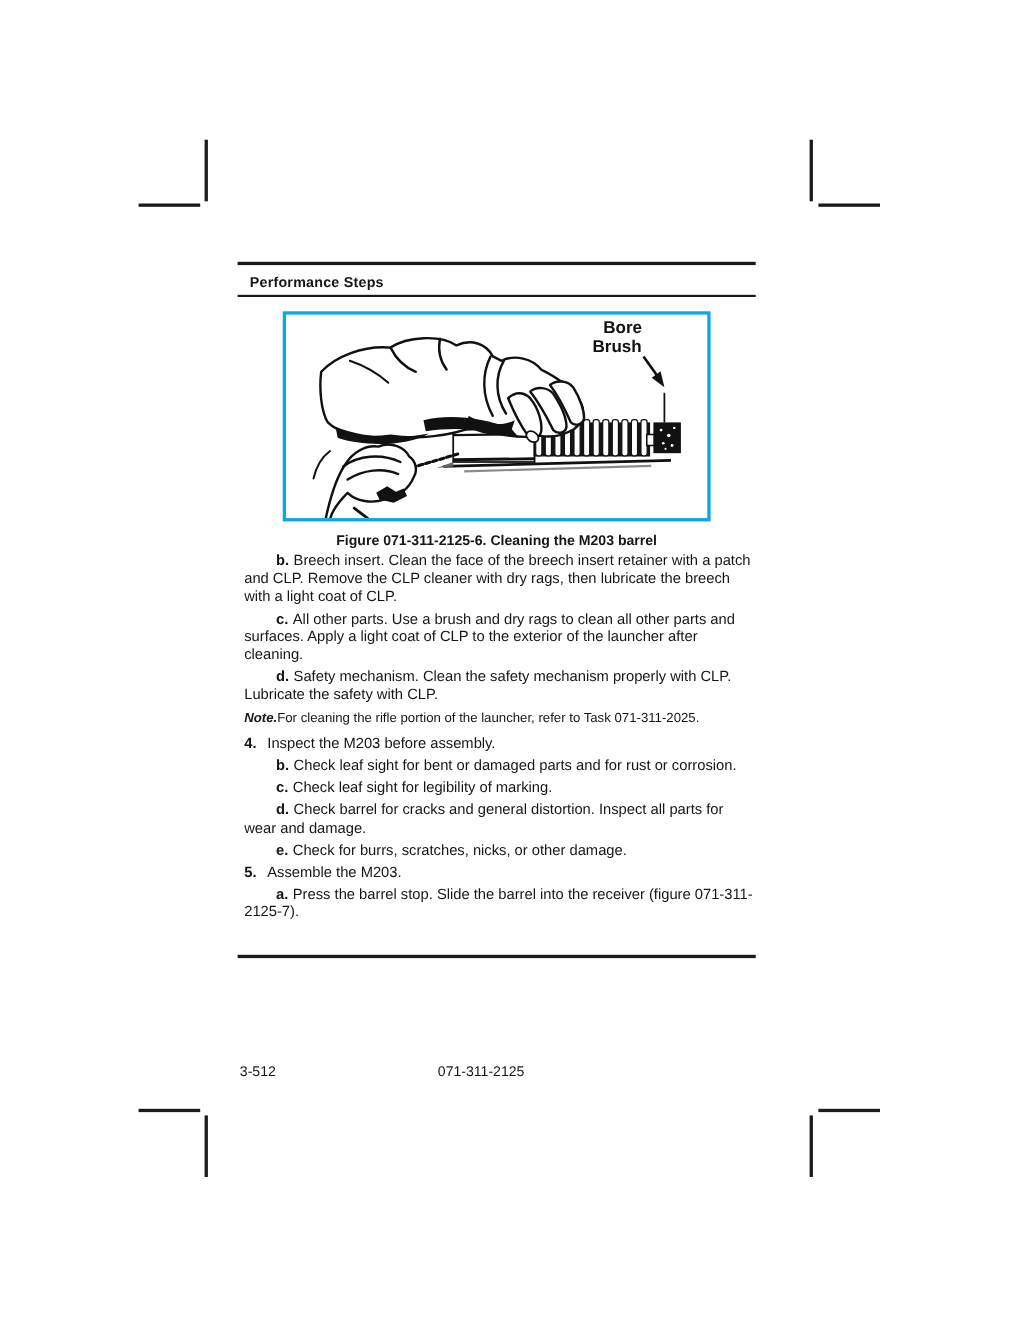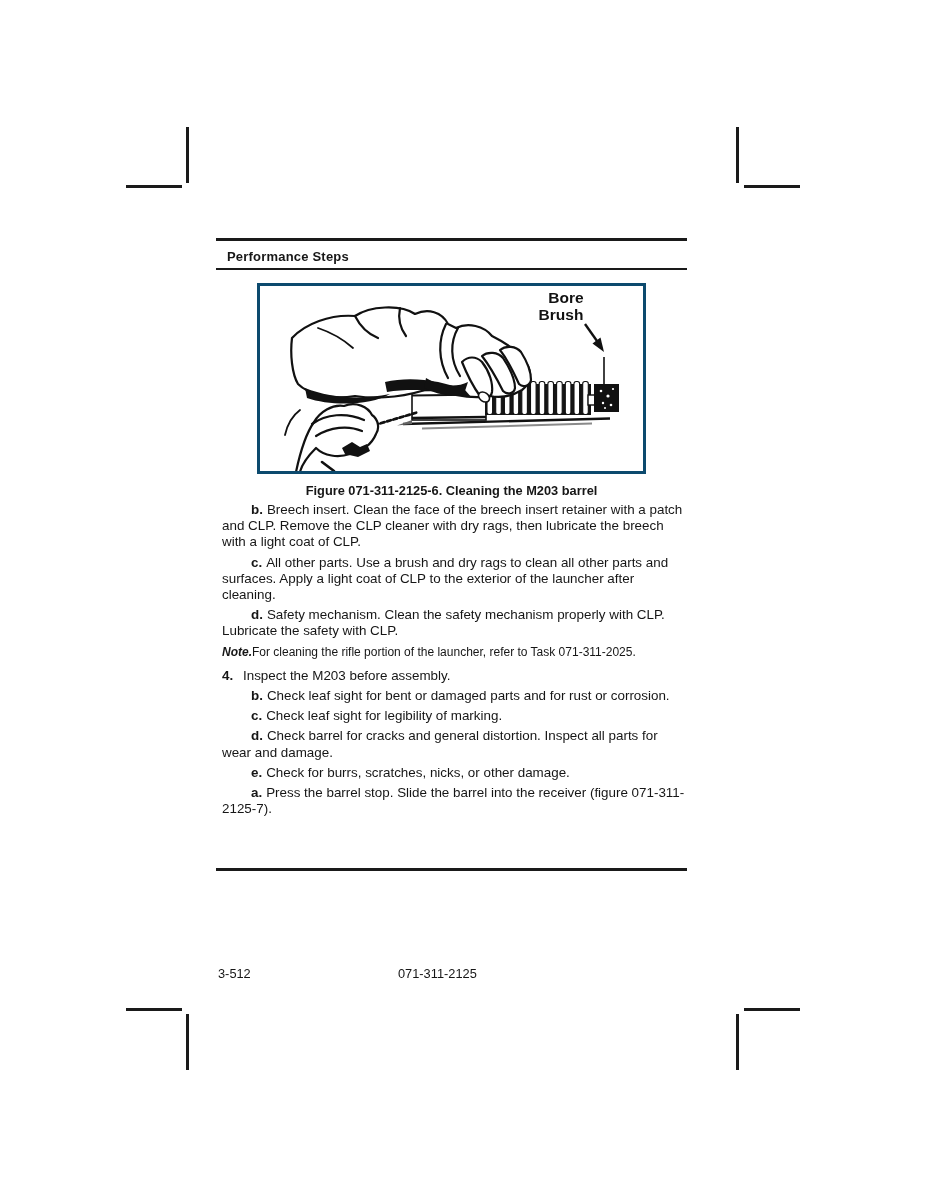--- a/index.html
+++ b/index.html
@@ -5,21 +5,21 @@
   html,body{margin:0;padding:0;background:#fff;}
   #page{position:relative;width:926px;height:1198px;background:#ffffff;overflow:hidden;
         font-family:"Liberation Sans",sans-serif;color:#161616;}
   .crop{position:absolute;background:#1a1a1a;}
   
   .rule{position:absolute;left:216px;width:471px;background:#1a1a1a;}
   #hdr-rule-top{top:238px;height:3px;}
   #hdr-rule-bot{top:268px;height:1.6px;}
   #hdr-title{position:absolute;left:227px;top:249px;font-size:13px;font-weight:bold;letter-spacing:.2px;}
   
-  #figure-box{position:absolute;left:257px;top:283px;width:383px;height:185px;border:3px solid #0c4a6e;background:#fff;}
+  #figure-box{position:absolute;left:257px;top:283px;width:383px;height:185px;border:3px solid #0ea5e9;background:#fff;}
   #figure-caption{position:absolute;left:216px;top:483px;width:471px;text-align:center;
                   font-size:12.8px;font-weight:bold;}
   
   #bodytext{position:absolute;left:222px;top:502px;width:466px;font-size:13.4px;line-height:16.2px;}
   .para{margin:0 0 4px 0;}
   .lettered{text-indent:29px;}
   .plabel{font-weight:bold;margin-right:4px;}
   .numbered .plabel{display:inline-block;width:21px;margin-right:0;text-indent:0;}
   .note{font-size:12px;white-space:nowrap;margin-bottom:8px;}
   .note .plabel{font-style:italic;margin-right:0;}
@@ -132,20 +132,21 @@
   <div id="bodytext">
     <div class="para lettered"><b class="plabel">b.</b><span>Breech insert.  Clean the face of the breech insert retainer with a patch and CLP.  Remove the CLP cleaner with dry rags, then lubricate the breech with a light coat of CLP.</span></div>
     <div class="para lettered"><b class="plabel">c.</b><span>All other parts.  Use a brush and dry rags to clean all other parts and surfaces.  Apply a light coat of CLP to the exterior of the launcher after cleaning.</span></div>
     <div class="para lettered"><b class="plabel">d.</b><span>Safety mechanism.  Clean the safety mechanism properly with CLP.  Lubricate the safety with CLP.</span></div>
     <div class="para note"><b class="plabel">Note.</b><span>For cleaning the rifle portion of the launcher, refer to Task 071-311-2025.</span></div>
     <div class="para numbered"><b class="plabel">4.</b><span>Inspect the M203 before assembly.</span></div>
     <div class="para lettered"><b class="plabel">b.</b><span>Check leaf sight for bent or damaged parts and for rust or corrosion.</span></div>
     <div class="para lettered"><b class="plabel">c.</b><span>Check leaf sight for legibility of marking.</span></div>
     <div class="para lettered"><b class="plabel">d.</b><span>Check barrel for cracks and general distortion.  Inspect all parts for wear and damage.</span></div>
     <div class="para lettered"><b class="plabel">e.</b><span>Check for burrs, scratches, nicks, or other damage.</span></div>
+    <div class="para numbered"><b class="plabel">5.</b><span>Assemble the M203.</span></div>
     <div class="para lettered"><b class="plabel">a.</b><span>Press the barrel stop.  Slide the barrel into the receiver (figure 071-311-2125-7).</span></div>
   </div>
 
   <div id="bottom-rule"></div>
 
   <div id="ftr-page" class="ftr">3-512</div>
   <div id="ftr-task" class="ftr">071-311-2125</div>
 
 </div>
 

